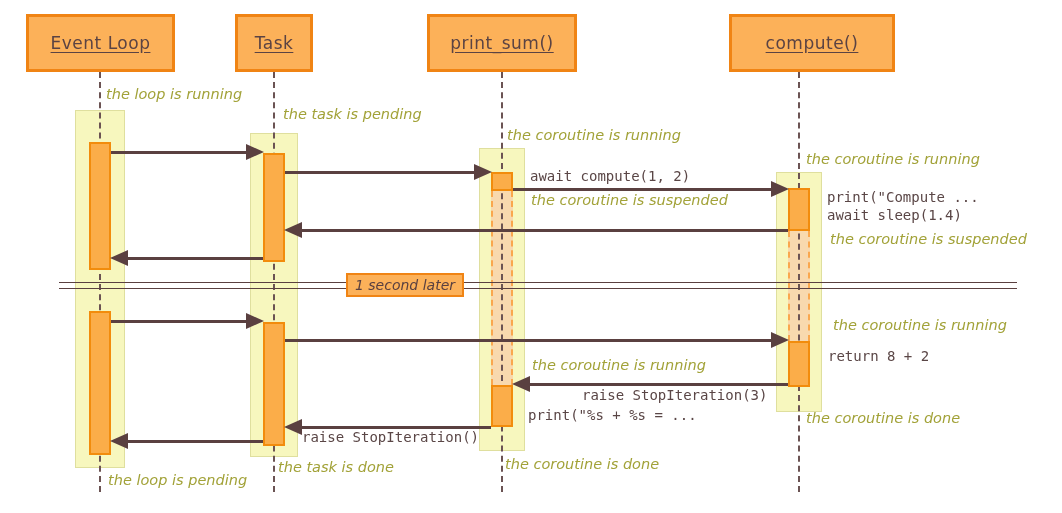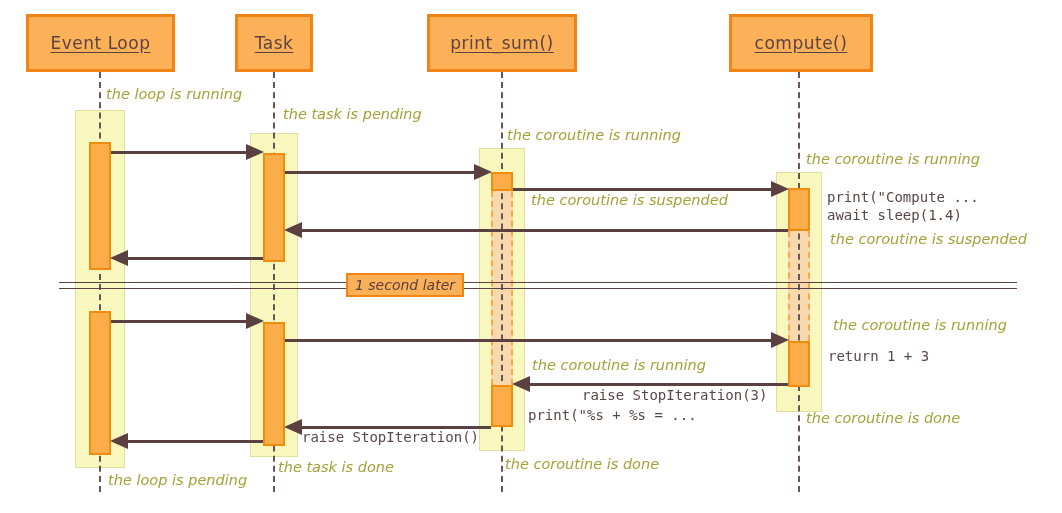--- a/index.html
+++ b/index.html
@@ -116,21 +116,21 @@
 
   <div class="participant" style="left:26px;top:14px;width:149px;height:58px;">
     <span>Event Loop</span>
   </div>
   <div class="participant" style="left:427px;top:14px;width:150px;height:58px;">
     <span>print_sum()</span>
   </div>
   <div class="participant" style="left:235px;top:14px;width:78px;height:58px;">
     <span>Task</span>
   </div>
-  <div class="participant" style="left:729px;top:14px;width:144px;height:58px;">
+  <div class="participant" style="left:729px;top:14px;width:166px;height:58px;">
     <span>compute()</span>
   </div>
 
   <div class="bar" style="left:89px;top:142px;height:128px;"></div>
   <div class="bar" style="left:89px;top:311px;height:144px;"></div>
   <div class="bar" style="left:263px;top:153px;height:109px;"></div>
   <div class="bar" style="left:263px;top:322px;height:124px;"></div>
   <div class="bar" style="left:491px;top:172px;height:19px;"></div>
   <div class="bar" style="left:491px;top:385px;height:42px;"></div>
   <div class="bar" style="left:788px;top:188px;height:43px;"></div>
@@ -189,20 +189,21 @@
   <div class="note" style="left:806px;top:151px;">the coroutine is running</div>
   <div class="note" style="left:531px;top:192px;">the coroutine is suspended</div>
   <div class="note" style="left:830px;top:231px;">the coroutine is suspended</div>
   <div class="note" style="left:833px;top:317px;">the coroutine is running</div>
   <div class="note" style="left:532px;top:357px;">the coroutine is running</div>
   <div class="note" style="left:806px;top:410px;">the coroutine is done</div>
   <div class="note" style="left:505px;top:456px;">the coroutine is done</div>
   <div class="note" style="left:278px;top:459px;">the task is done</div>
   <div class="note" style="left:108px;top:472px;">the loop is pending</div>
 
+  <div class="code" style="left:530px;top:168px;">await compute(1, 2)</div>
   <div class="code" style="left:827px;top:189px;">print("Compute ...</div>
   <div class="code" style="left:827px;top:207px;">await sleep(1.4)</div>
-  <div class="code" style="left:828px;top:348px;">return 1 + 3</div>
+  <div class="code" style="left:828px;top:348px;">return 8 + 2</div>
   <div class="code" style="left:582px;top:387px;">raise StopIteration(3)</div>
   <div class="code" style="left:528px;top:407px;">print("%s + %s = ...</div>
   <div class="code" style="left:302px;top:429px;">raise StopIteration()</div>
 
 </div>
 
 </body></html>

